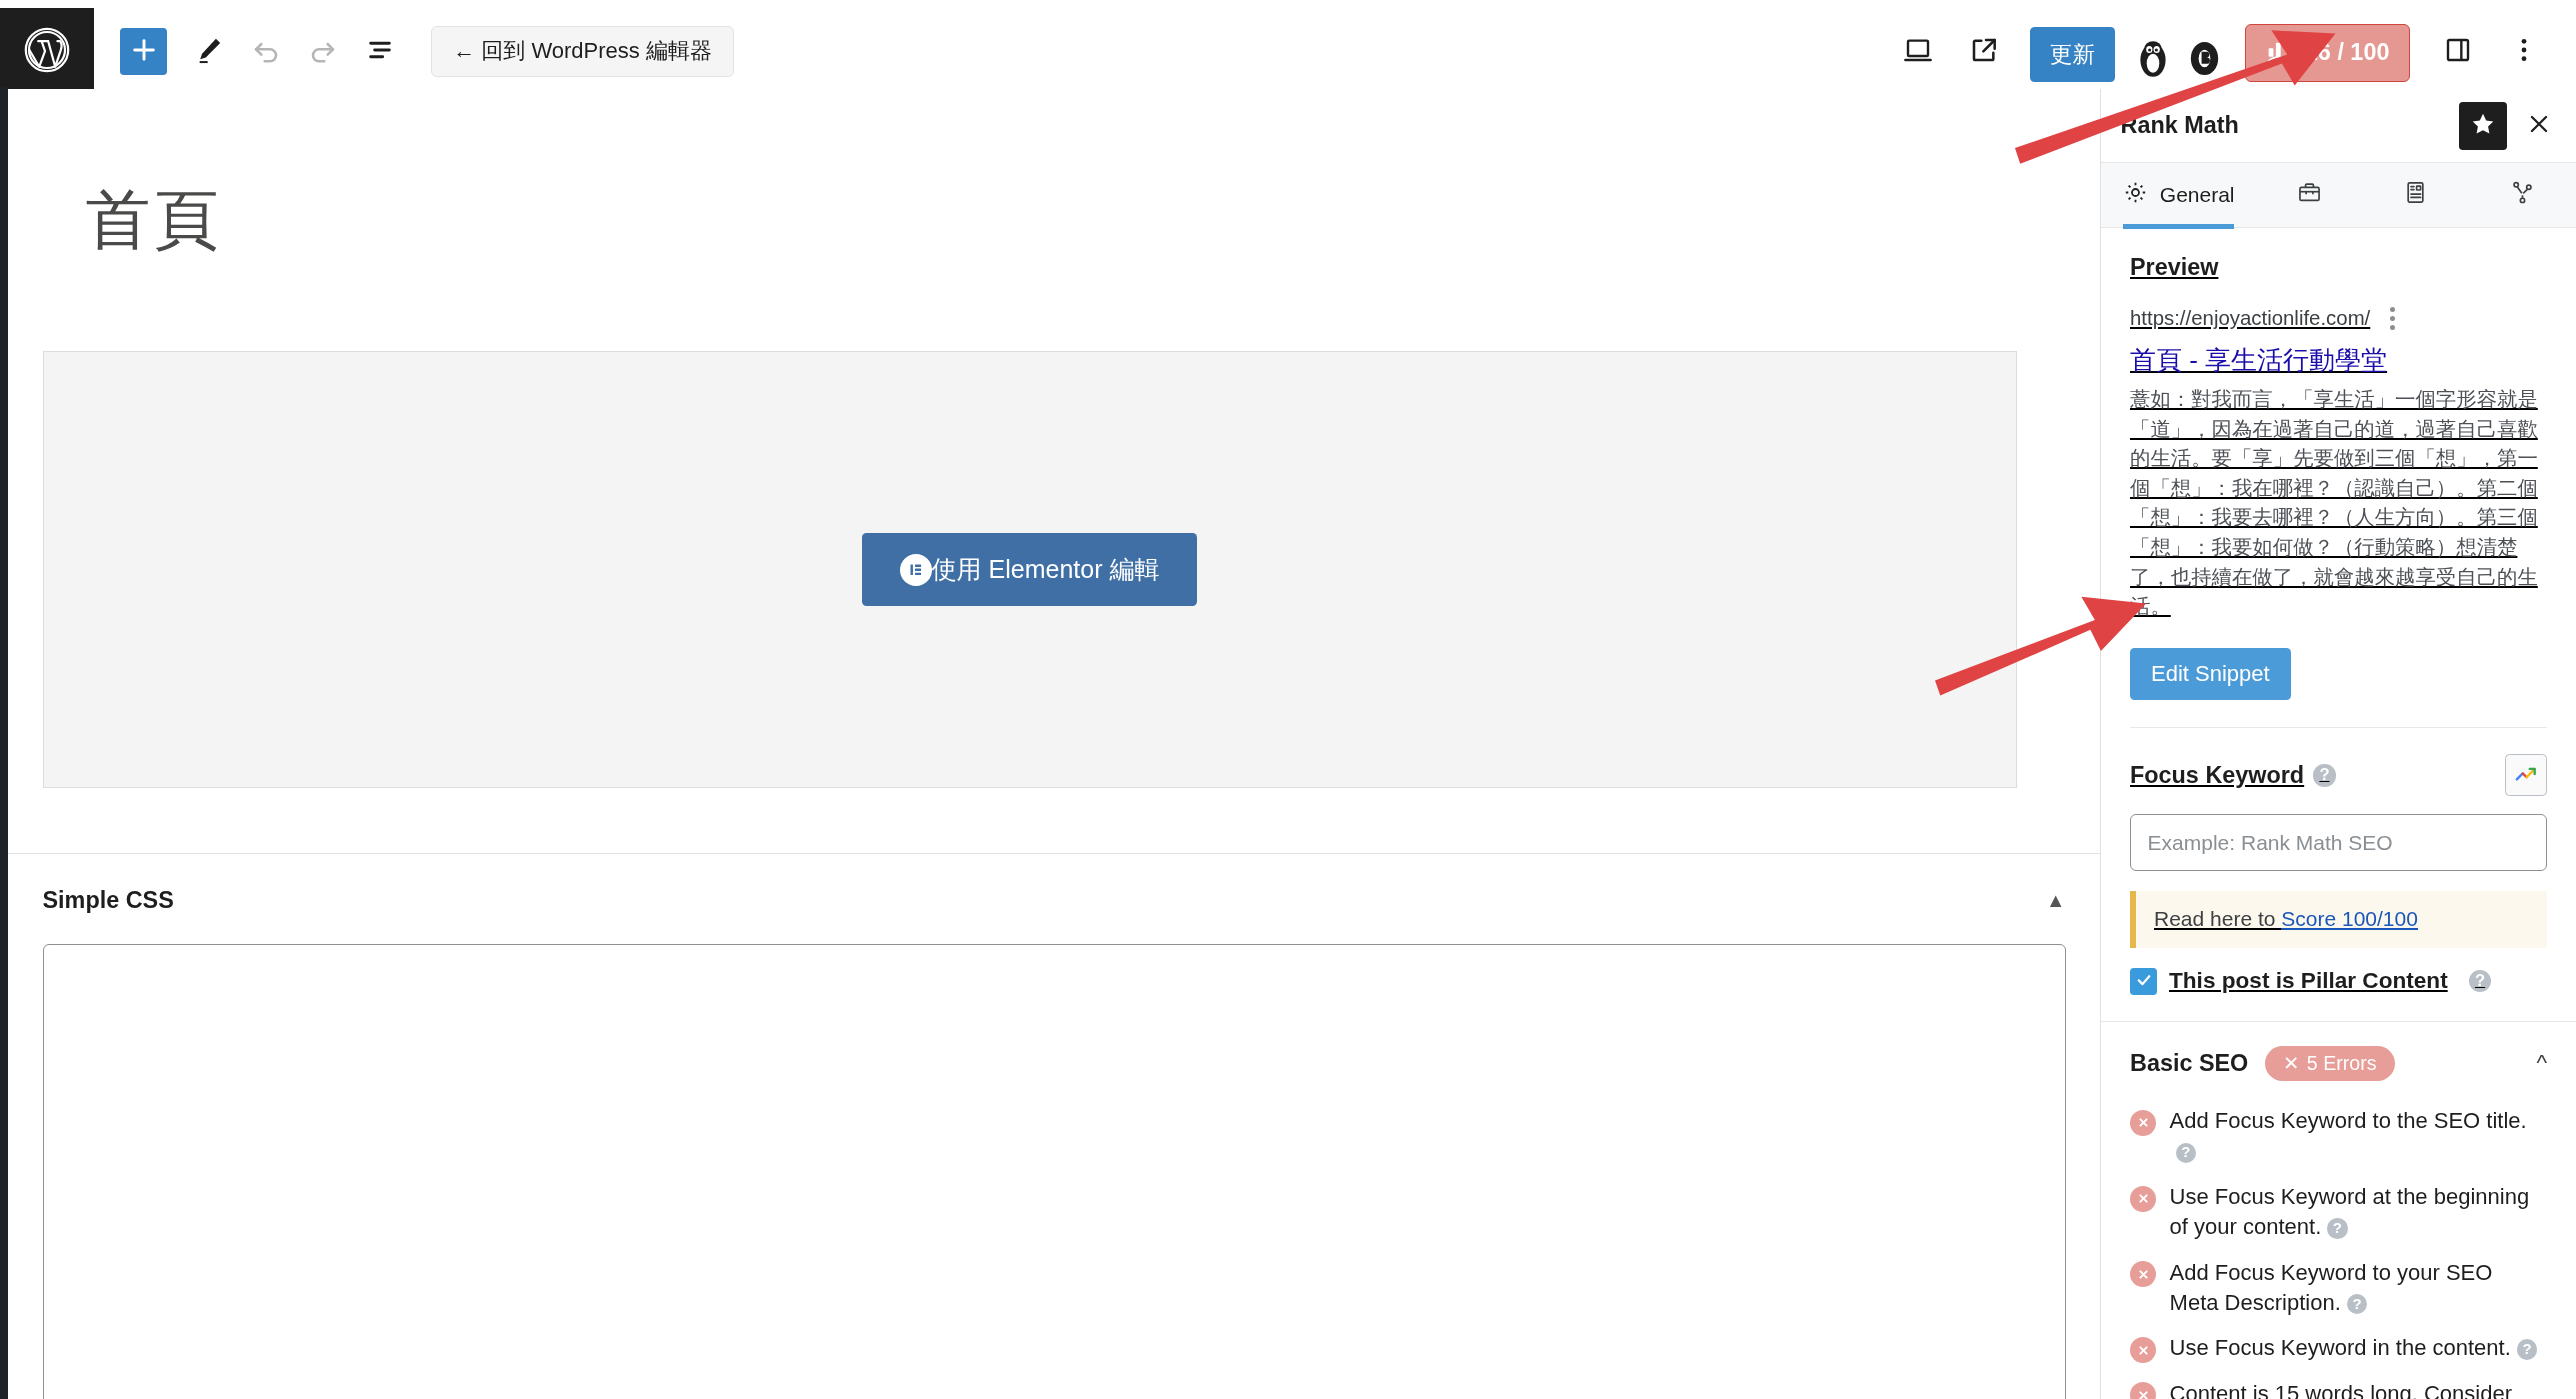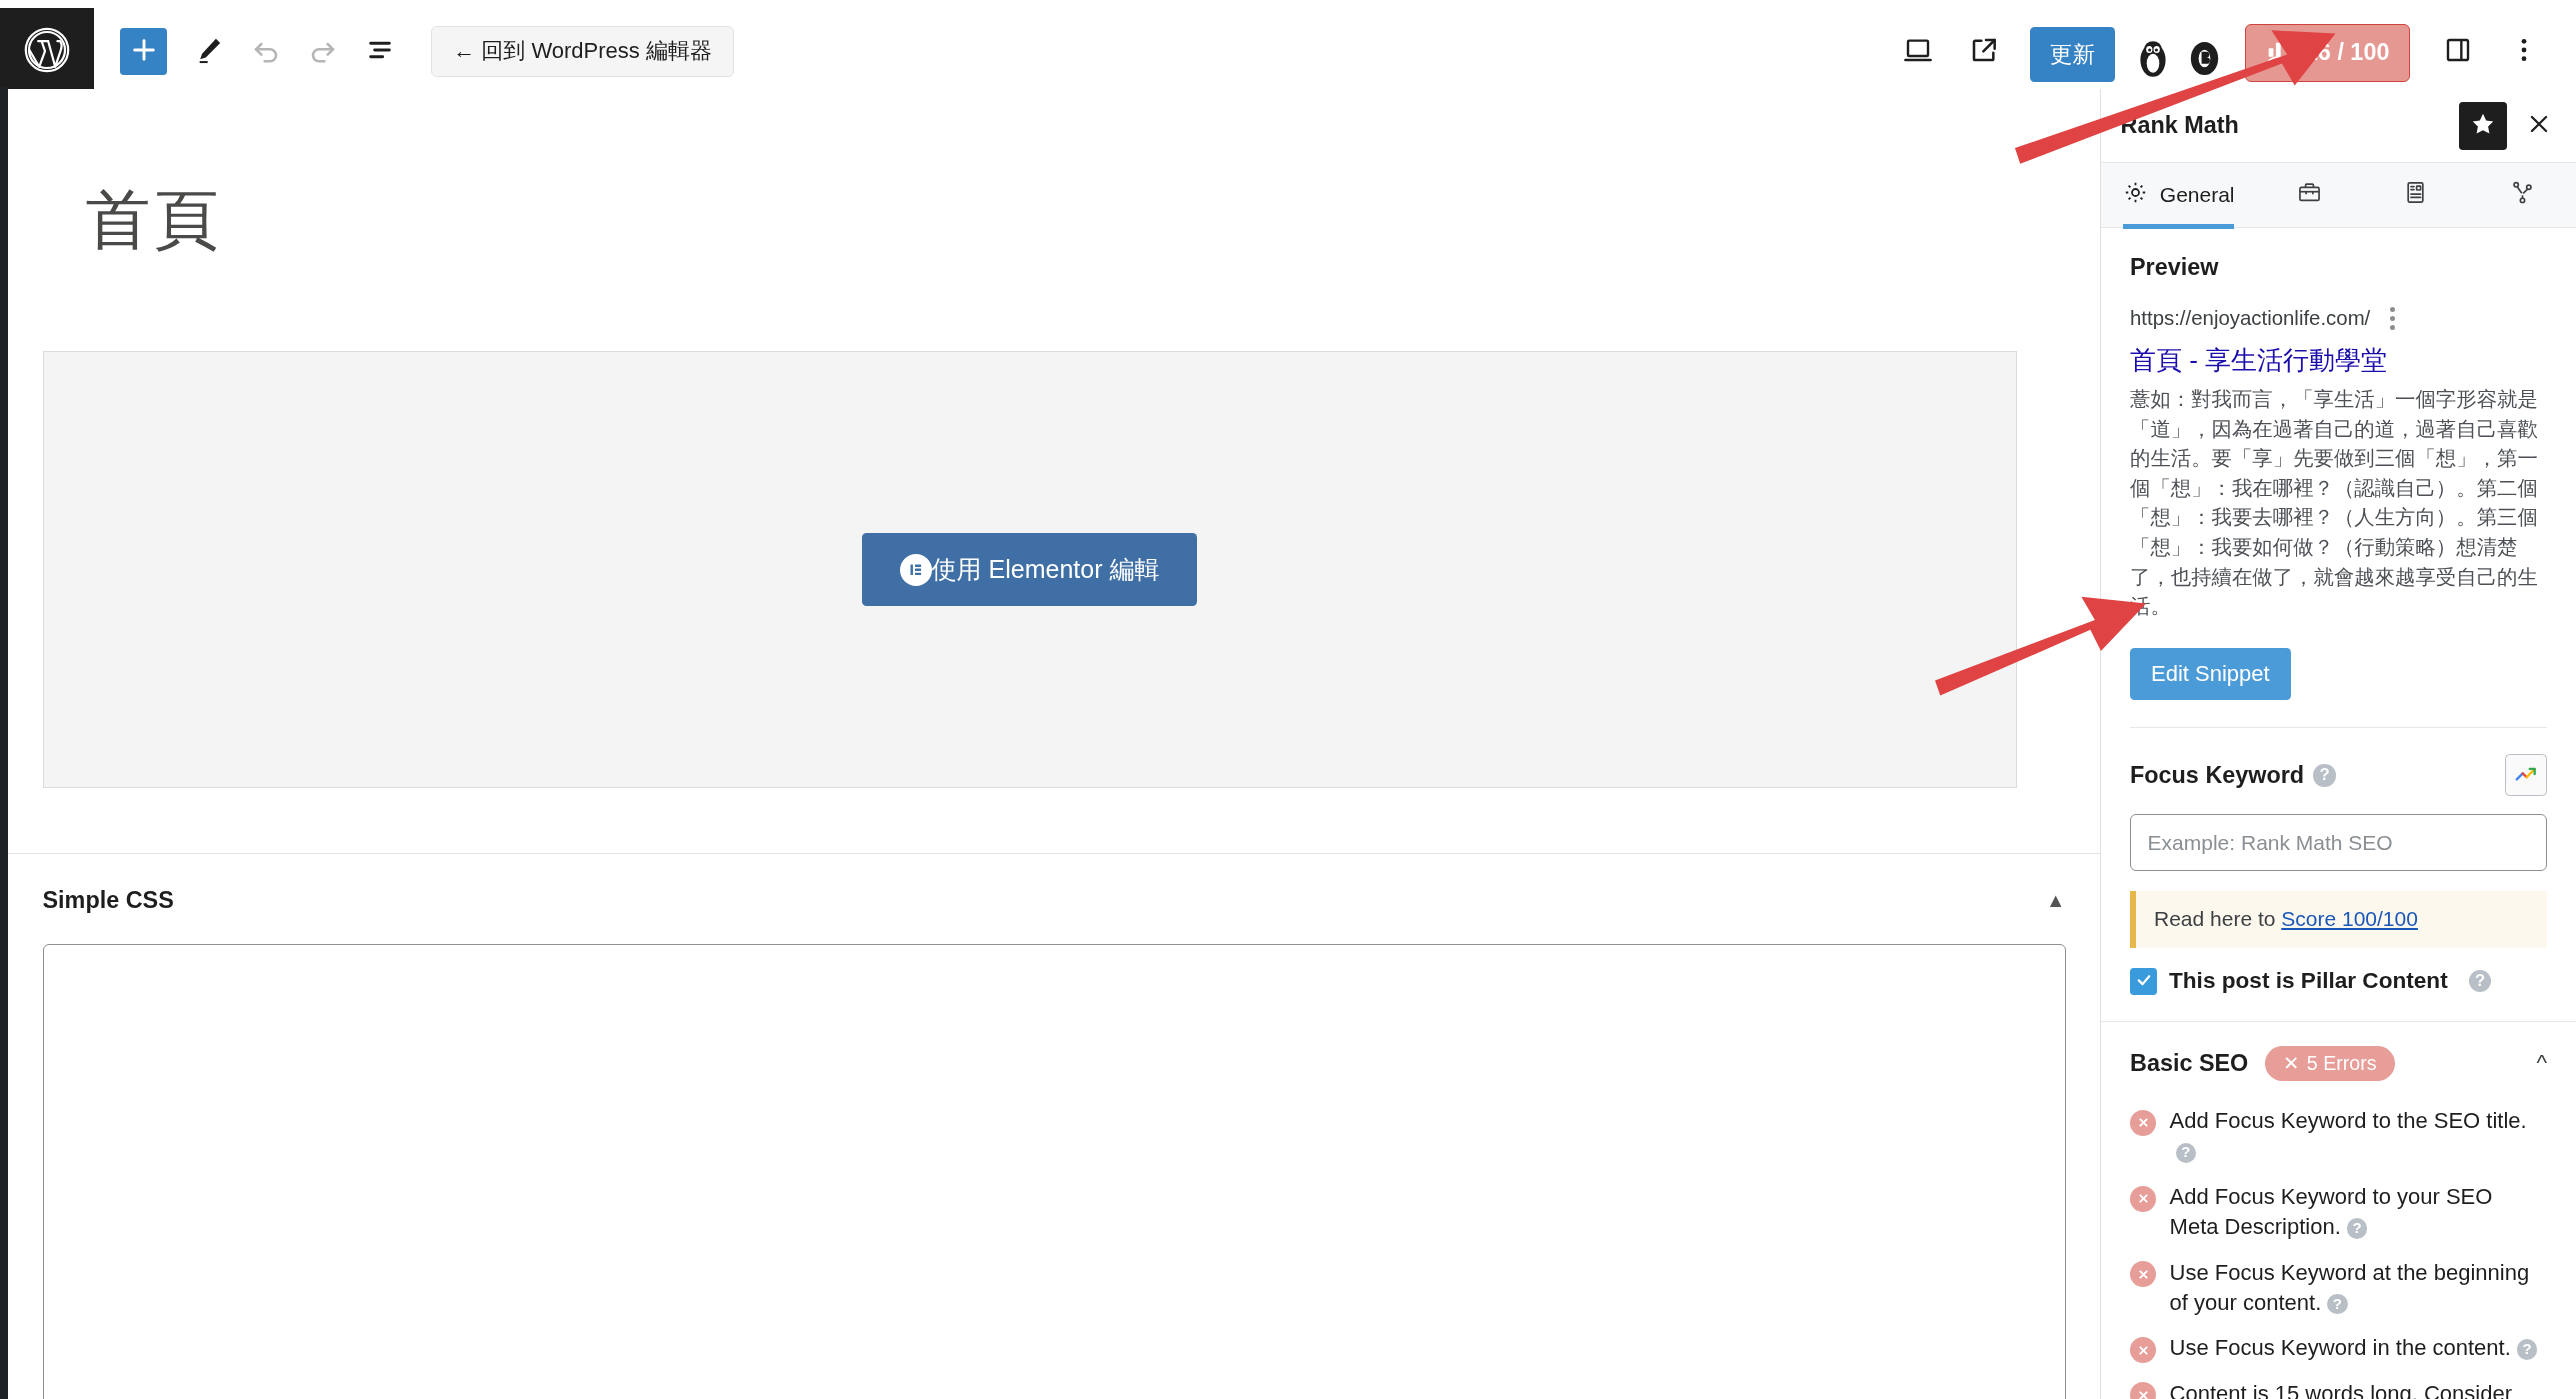--- a/index.html
+++ b/index.html
@@ -172,21 +172,21 @@
     font-size: 21px; color: #1e1e1e;
   }
   .rm-tab.active::after {
     content: ""; position: absolute; left: 14%; right: 14%; bottom: -1.5px;
     height: 4.5px; background: #4a9bd8;
   }
   .rm-tab svg { width: 27px; height: 27px; }
   .rm-tab.general { flex: 1.45 1 0; }
 
   .rm-body { padding: 0; }
-  .rm-section { padding: 26px 29px 0 29px; }
+  .rm-section { padding: 26px 29px 0 29px; text-decoration: underline; }
   .rm-section-title { font-size: 23.4px; font-weight: bold; color: #1e1e1e; margin-bottom: 22.6px; }
 
   .snippet-url-row { display: flex; align-items: center; gap: 16.6px; }
   .snippet-url { font-size: 20.4px; color: #3c4043; }
   .kebab { display: flex; flex-direction: column; gap: 3.8px; cursor: pointer; padding: 3px; }
   .kebab i { width: 5.3px; height: 5.3px; border-radius: 50%; background: #8e8e8e; display: block; }
 
   .snippet-title {
     font-size: 26px; color: #1a0dab; margin-top: 10.6px; font-weight: 500;
     line-height: 1.25;
@@ -594,30 +594,30 @@
           </span>
           <span class="issue-text"><span>Add Focus Keyword to the SEO title.</span><span class="help-dot sm">?</span></span>
         </div>
 
         <div class="issue-row">
           <span class="issue-x">
             <svg viewBox="0 0 24 24" fill="none" stroke-width="3.2" stroke-linecap="round">
                 <path d="M7 7 L17 17 M17 7 L7 17"></path>
               </svg>
           </span>
-          <span class="issue-text"><span>Add Focus Keyword to your SEO Meta Description.</span><span class="help-dot sm">?</span></span>
+          <span class="issue-text"><span>Use Focus Keyword at the beginning of your content.</span><span class="help-dot sm">?</span></span>
         </div>
 
         <div class="issue-row">
           <span class="issue-x">
             <svg viewBox="0 0 24 24" fill="none" stroke-width="3.2" stroke-linecap="round">
                 <path d="M7 7 L17 17 M17 7 L7 17"></path>
               </svg>
           </span>
-          <span class="issue-text"><span>Use Focus Keyword at the beginning of your content.</span><span class="help-dot sm">?</span></span>
+          <span class="issue-text"><span>Add Focus Keyword to your SEO Meta Description.</span><span class="help-dot sm">?</span></span>
         </div>
 
         <div class="issue-row">
           <span class="issue-x">
             <svg viewBox="0 0 24 24" fill="none" stroke-width="3.2" stroke-linecap="round">
                 <path d="M7 7 L17 17 M17 7 L7 17"></path>
               </svg>
           </span>
           <span class="issue-text"><span>Use Focus Keyword in the content.</span><span class="help-dot sm">?</span></span>
         </div>

